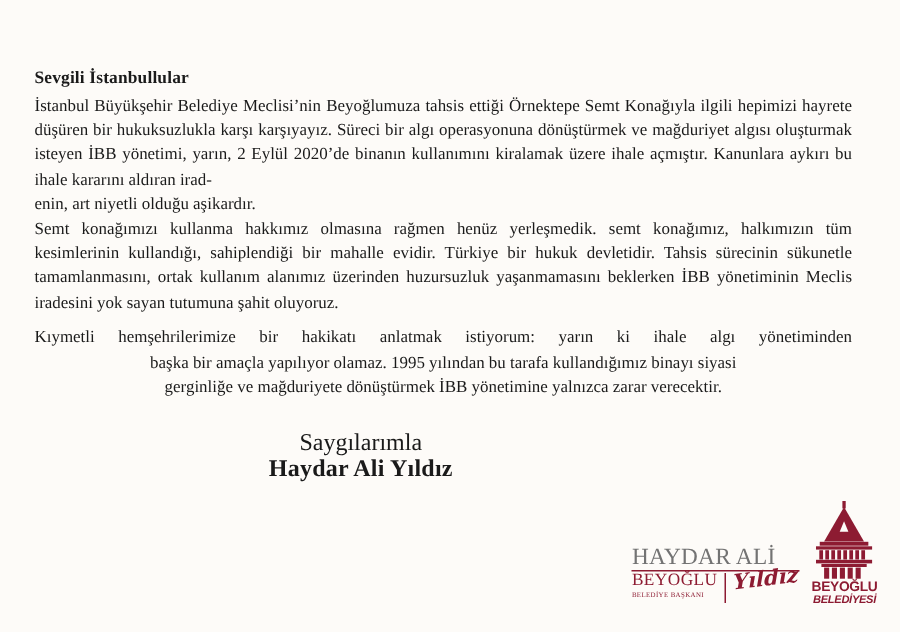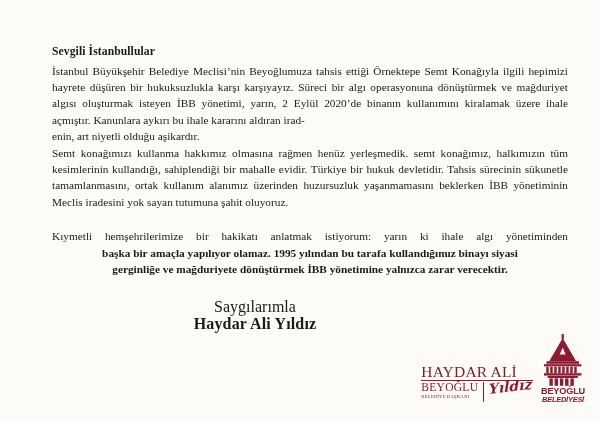--- a/index.html
+++ b/index.html
@@ -14,57 +14,56 @@
     color: #1a1a1a;
     overflow: hidden;
     position: relative;
   }
 
   .page {
     position: relative;
     width: 600px;
     height: 421px;
     box-sizing: border-box;
-    padding: 44px 32px 0 52px;
+    padding: 44px 32px 0 23px;
   }
 
   .salutation {
     font-weight: bold;
     font-size: 11.6px;
     line-height: 15.5px;
     letter-spacing: 0.1px;
   }
   .salutation div { white-space: nowrap; }
 
   .para {
     font-size: 11.3px;
     line-height: 16.4px;
     text-align: justify;
     text-justify: inter-word;
     margin: 0;
     hyphens: manual;
   }
   .para-1 { margin-top: 3px; }
   .para-2 { }
-  .para-3 { margin-top: 18px; }
+  .para-3 { margin-top: 7px; }
 
   
   .para .tail {
     display: block;
     text-align: left;
   }
   .para-3 .body-line {
     display: block;
     text-align: justify;
     text-align-last: justify;
   }
   .para-3 .mid-line {
     display: block;
     text-align: center;
-    font-weight: bold;
   }
 
   .closing {
     margin-top: 22px;
     text-align: center;
     font-size: 16px;
     line-height: 16.5px;
     padding-right: 110px;
   }
   .closing .regards { font-weight: normal; }
@@ -83,21 +82,21 @@
   .wordmark {
     display: flex;
     flex-direction: column;
     align-items: flex-start;
     padding-bottom: 2px;
   }
   .wordmark-top {
     font-family: "Liberation Serif", "DejaVu Serif", serif;
     font-size: 15.5px;
     letter-spacing: 0.2px;
-    color: #7f1d1d;
+    color: #737373;
     line-height: 15px;
     white-space: nowrap;
     margin-top: 39px;
   }
   .wordmark-rule {
     width: 100%;
     height: 1.4px;
     background: #8d1b32;
     margin-top: 1px;
   }

